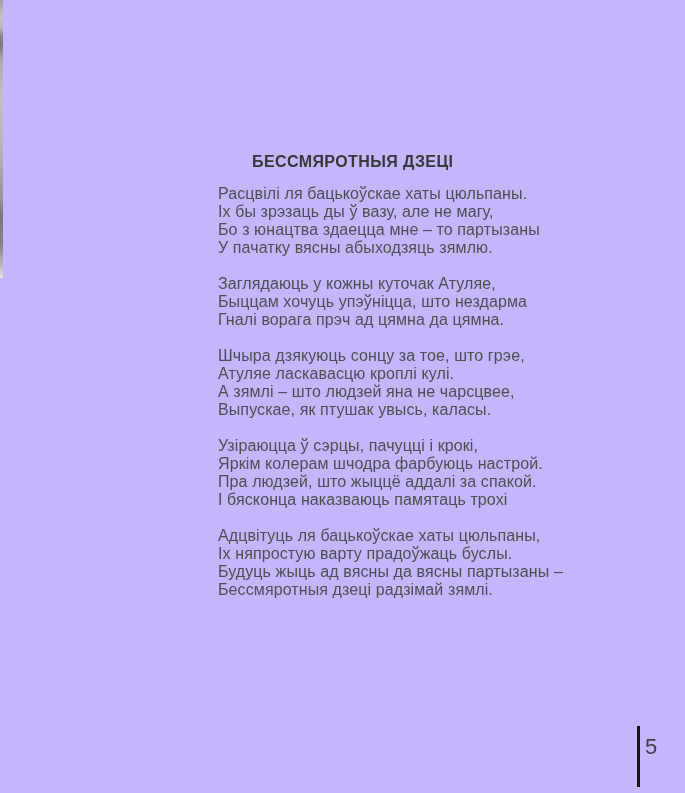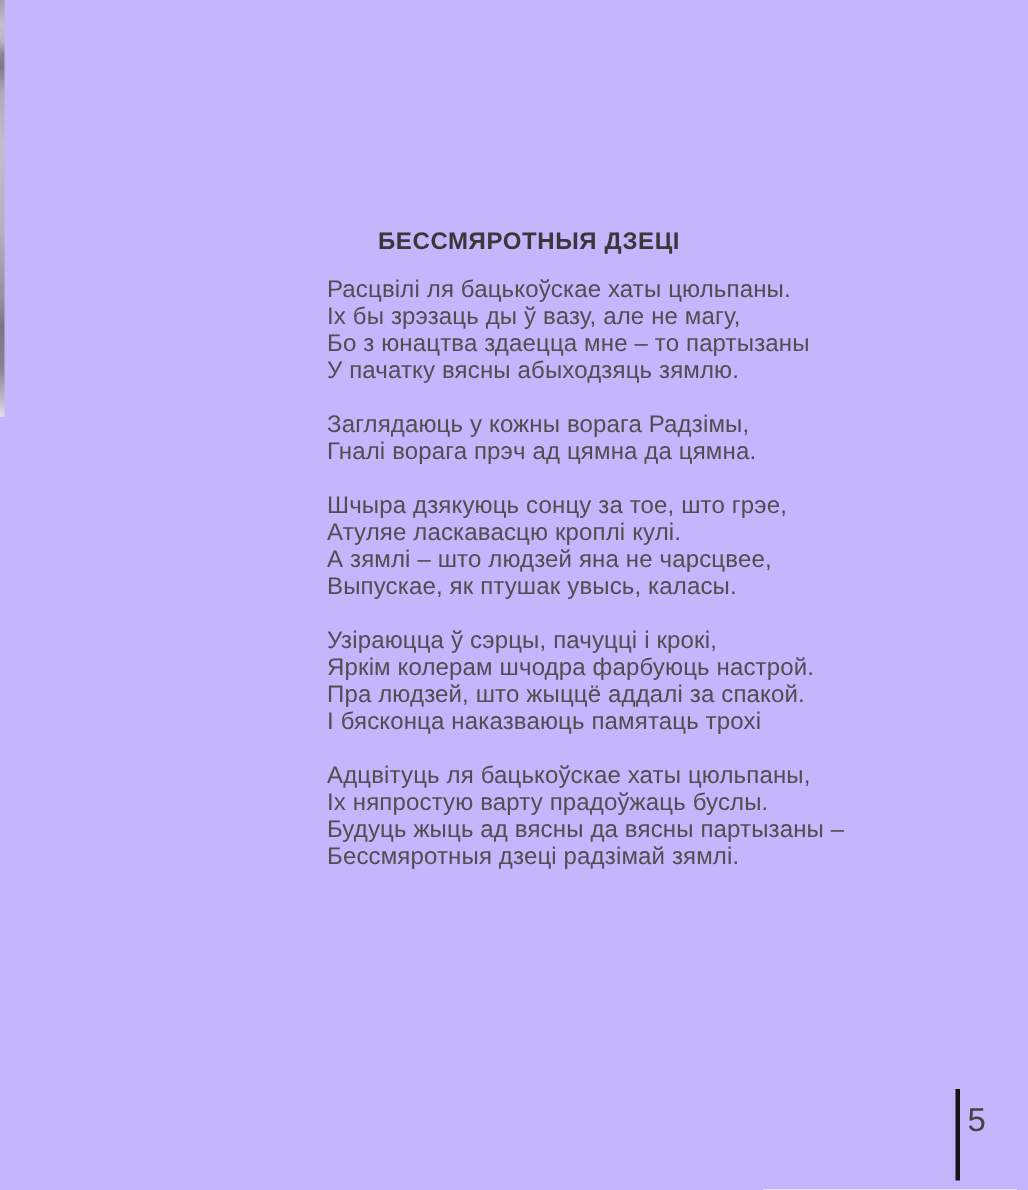--- a/index.html
+++ b/index.html
@@ -92,21 +92,22 @@
     <h1 class="title">БЕССМЯРОТНЫЯ ДЗЕЦІ</h1>
 
     <div class="stanza">
       <div class="line">Расцвілі ля бацькоўскае хаты цюльпаны.</div>
       <div class="line">Іх бы зрэзаць ды ў вазу, але не магу,</div>
       <div class="line">Бо з юнацтва здаецца мне – то партызаны</div>
       <div class="line">У пачатку вясны абыходзяць зямлю.</div>
     </div>
 
     <div class="stanza">
-      <div class="line">Заглядаюць у кожны ворага Радзімы,</div>
+      <div class="line">Заглядаюць у кожны куточак Атуляе,</div>
+      <div class="line">Быццам хочуць упэўніцца, што нездарма</div>
       <div class="line">Гналі ворага прэч ад цямна да цямна.</div>
     </div>
 
     <div class="stanza">
       <div class="line">Шчыра дзякуюць сонцу за тое, што грэе,</div>
       <div class="line">Атуляе ласкавасцю кроплі кулі.</div>
       <div class="line">А зямлі – што людзей яна не чарсцвее,</div>
       <div class="line">Выпускае, як птушак увысь, каласы.</div>
     </div>
 

